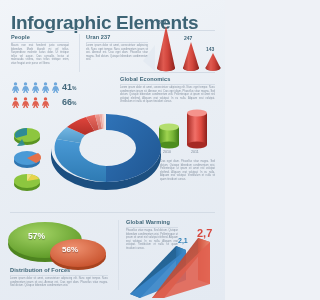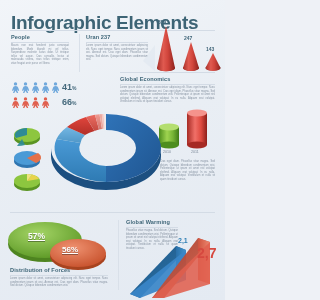--- a/index.html
+++ b/index.html
@@ -42,21 +42,20 @@
   
   .cone-lbl { position: absolute; font-size: 5px; font-weight: bold; color: #44687b; }
 
   
   .cyl-lbl { position: absolute; font-size: 3.6px; color: #7d8a99; }
 
   
   .ell-txt {
     position: absolute; font-size: 8.5px; font-weight: bold; color: #ffffff;
     text-shadow: 0 1px 1px rgba(0,0,0,.35);
-    text-decoration: underline;
   }
 
   
   .warm-lbl { position: absolute; font-size: 8px; font-weight: bold; }
   .warm-lbl.b { color: #2f7fb5; }
   .warm-lbl.r { color: #d6483f; }
 
   svg { display:block; overflow: visible; }
 </style>
 </head>
@@ -352,15 +351,15 @@
       <path d="M16 70 L62 52 L62 22 L6 66 Z" fill="#3a86c8" opacity=".92"></path>
     </g>
 
     <g>
       <path d="M28 70 L74 10 L86 14 L40 70 Z" fill="url(#wrs)" opacity=".95"></path>
       <path d="M74 10 L86 14 L86 56 L74 52 Z" fill="url(#wr)" opacity=".95"></path>
       <path d="M40 70 L86 56 L86 14 L28 70 Z" fill="#e0604f" opacity=".88"></path>
     </g>
   </svg>
   <div class="warm-lbl b" style="left:178px;top:237px;font-size:7px;">2,1</div>
-  <div class="warm-lbl r" style="left:197px;top:245px;font-size:14px;">2,7</div>
+  <div class="warm-lbl r" style="left:197px;top:227px;font-size:11px;">2,7</div>
 
 </div>
 
 </body></html>

